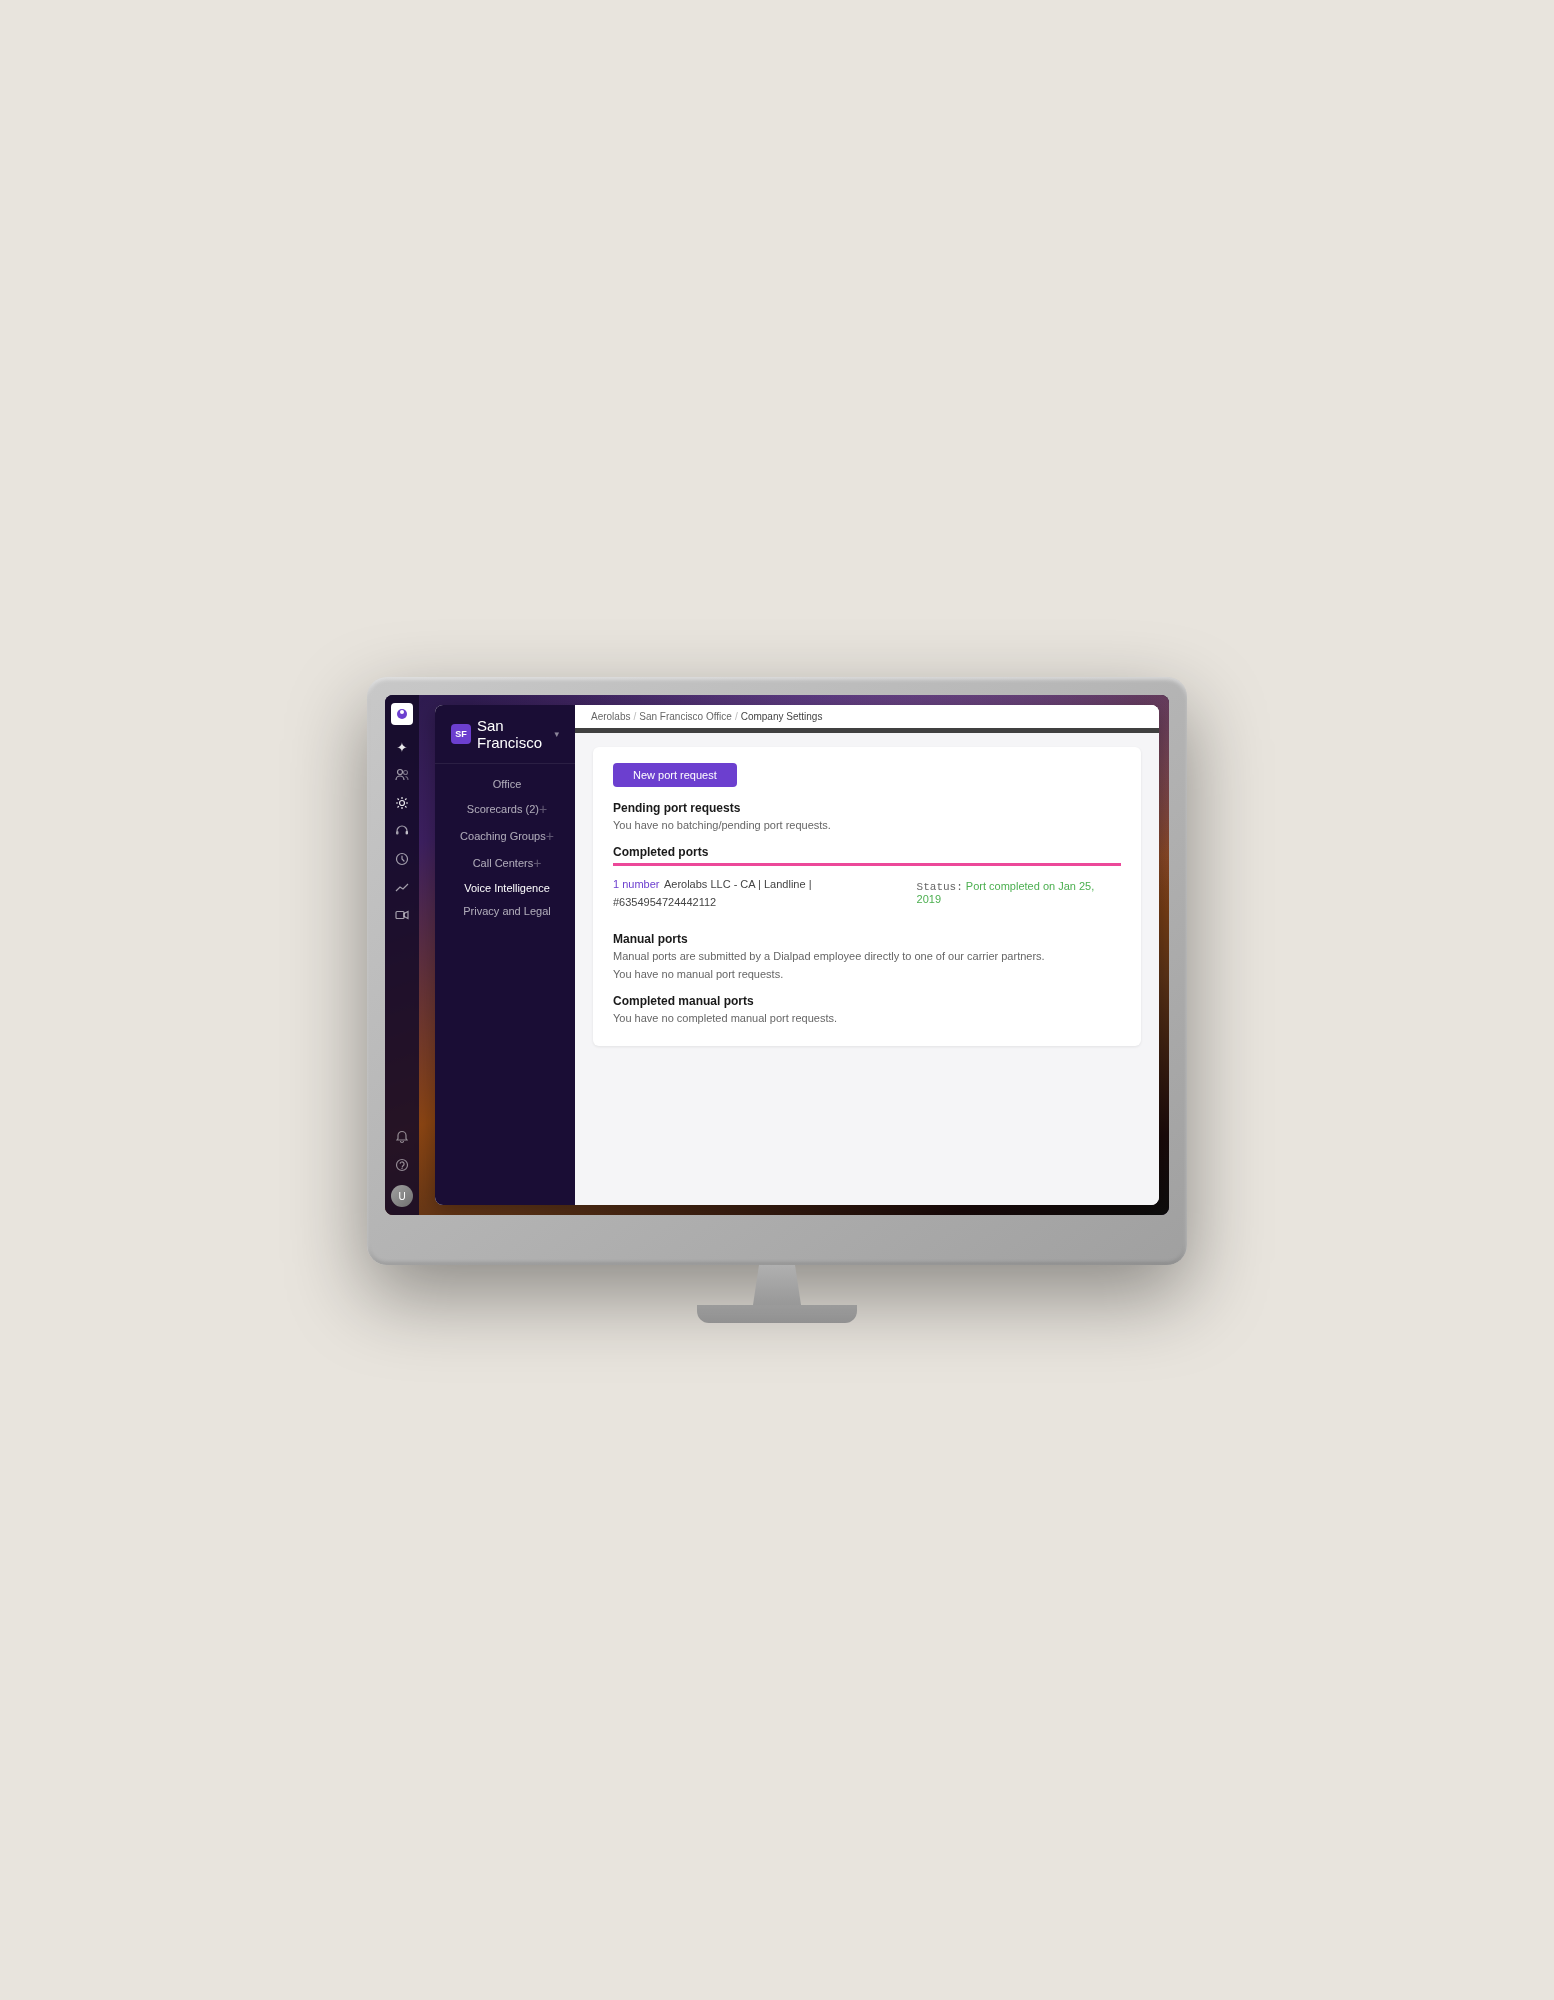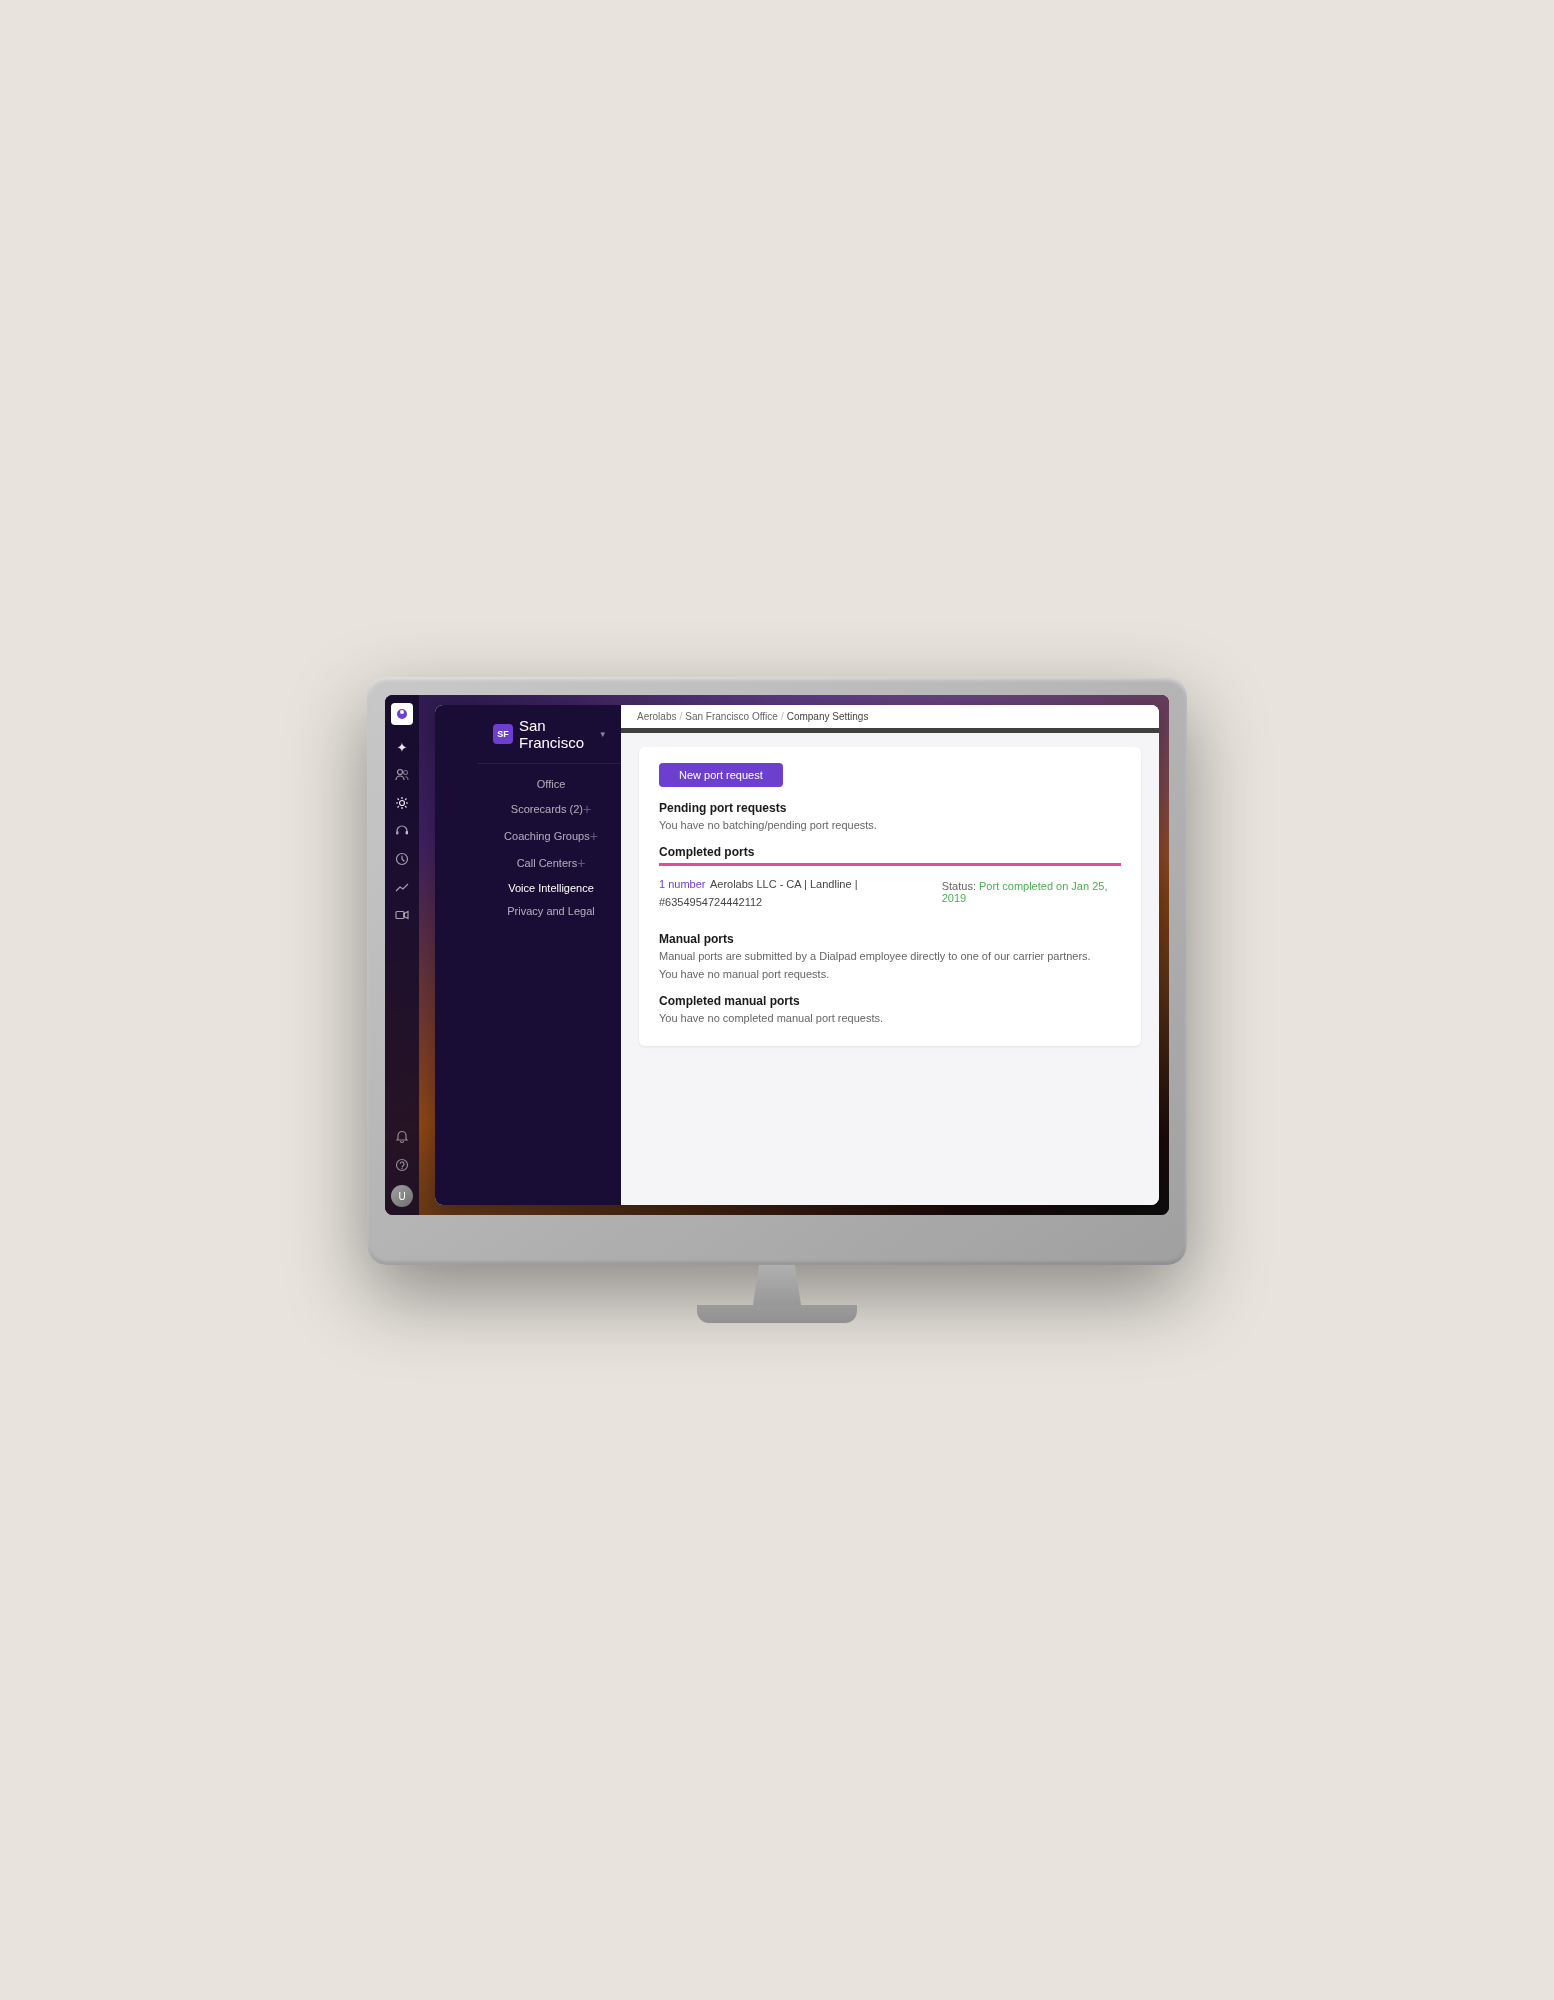--- a/index.html
+++ b/index.html
@@ -142,27 +142,26 @@
       border-radius: 8px;
       box-shadow: 0 4px 20px rgba(0,0,0,0.3);
       display: flex;
       flex-direction: column;
       overflow: hidden;
       z-index: 5;
     }
 
     
     .sidebar {
-      width: 186px;
+      width: 140px;
       background: #1a0d35;
       flex-shrink: 0;
       display: flex;
       flex-direction: column;
       overflow: hidden;
-      padding-left: 42px;
     }
 
     .sidebar-header {
       padding: 8px 10px;
       border-bottom: 1px solid rgba(255,255,255,0.08);
     }
 
     .workspace-selector {
       display: flex;
       align-items: center;
@@ -332,20 +331,21 @@
       font-size: 11px;
       color: #444;
     }
 
     .port-status {
       font-size: 11px;
     }
 
     .port-status .status-label {
       color: #666;
+      font-family: Liberation Mono, monospace;
     }
 
     .port-status .status-value {
       color: #4CAF50;
       font-weight: 500;
     }
 
     .title-row {
       display: flex;
       align-items: flex-start;

